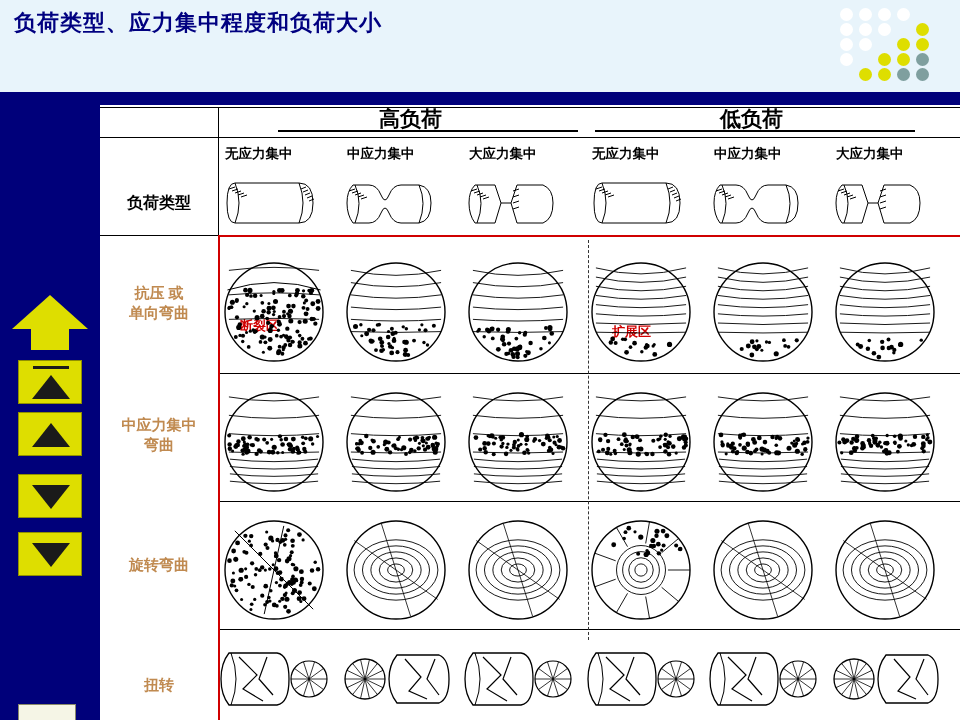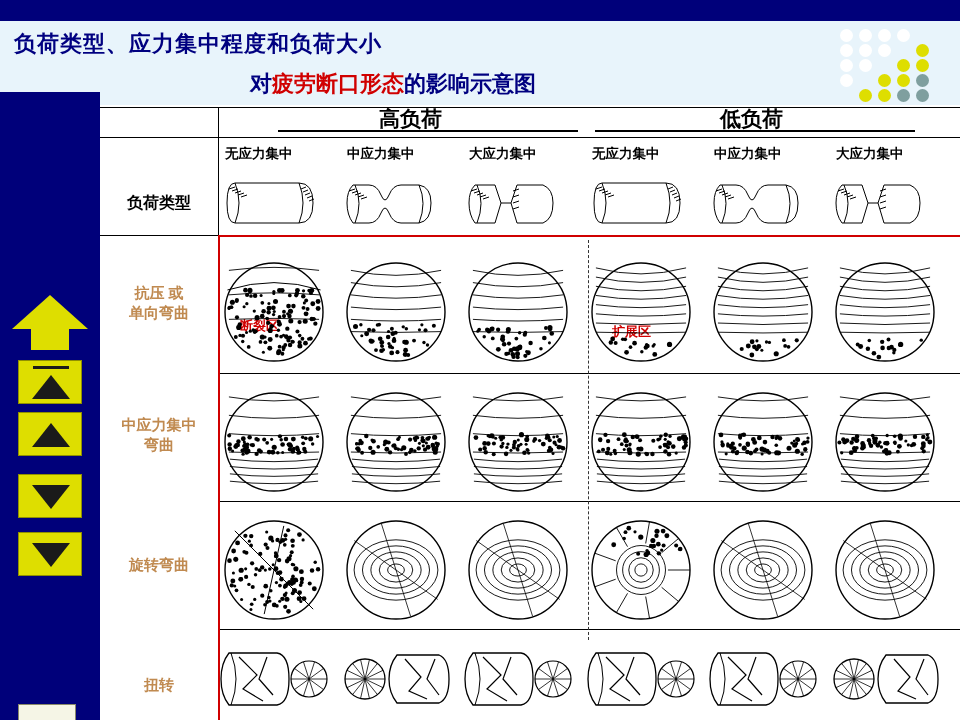--- a/index.html
+++ b/index.html
@@ -7,21 +7,20 @@
     width:960px;height:720px;overflow:hidden;
     background:#00007a;
     font-family:"Liberation Sans","DejaVu Sans",sans-serif;
     position:relative;
   }
   
   #title-bar{
     position:absolute;left:0;top:0;width:960px;height:92px;
     background:#e8f4fb;
     box-sizing:border-box;
-    margin-top:21px;
   }
   #title-line1{
     position:absolute;left:14px;top:8px;
     font-size:22px;font-weight:bold;color:#000080;
     letter-spacing:1px;
     white-space:nowrap;
   }
   #title-line2{
     position:absolute;left:250px;top:48px;
     font-size:22px;font-weight:bold;color:#000080;
@@ -100,23 +99,20 @@
     position:absolute;font-size:13px;color:#d00000;font-weight:bold;white-space:nowrap;
   }
   .cell{position:absolute;}
   .cell svg{display:block;}
 </style>
 </head>
 <body>
 
 <div id="title-bar">
   <div id="title-line1">负荷类型、应力集中程度和负荷大小</div>
-  <div id="title-line2">
-    <span>对</span><span class="hl">疲劳断口形态</span><span>的影响示意图</span>
-  </div>
   <div id="logo">
       <div class="dot" style="left: 0px; top: 0px; background: rgb(255, 255, 255);"></div>
       <div class="dot" style="left: 19px; top: 0px; background: rgb(255, 255, 255);"></div>
       <div class="dot" style="left: 38px; top: 0px; background: rgb(255, 255, 255);"></div>
       <div class="dot" style="left: 57px; top: 0px; background: rgb(255, 255, 255);"></div>
       <div class="dot" style="left: 0px; top: 15px; background: rgb(255, 255, 255);"></div>
       <div class="dot" style="left: 19px; top: 15px; background: rgb(255, 255, 255);"></div>
       <div class="dot" style="left: 38px; top: 15px; background: rgb(255, 255, 255);"></div>
       <div class="dot" style="left: 76px; top: 15px; background: rgb(222, 222, 0);"></div>
       <div class="dot" style="left: 0px; top: 30px; background: rgb(255, 255, 255);"></div>

